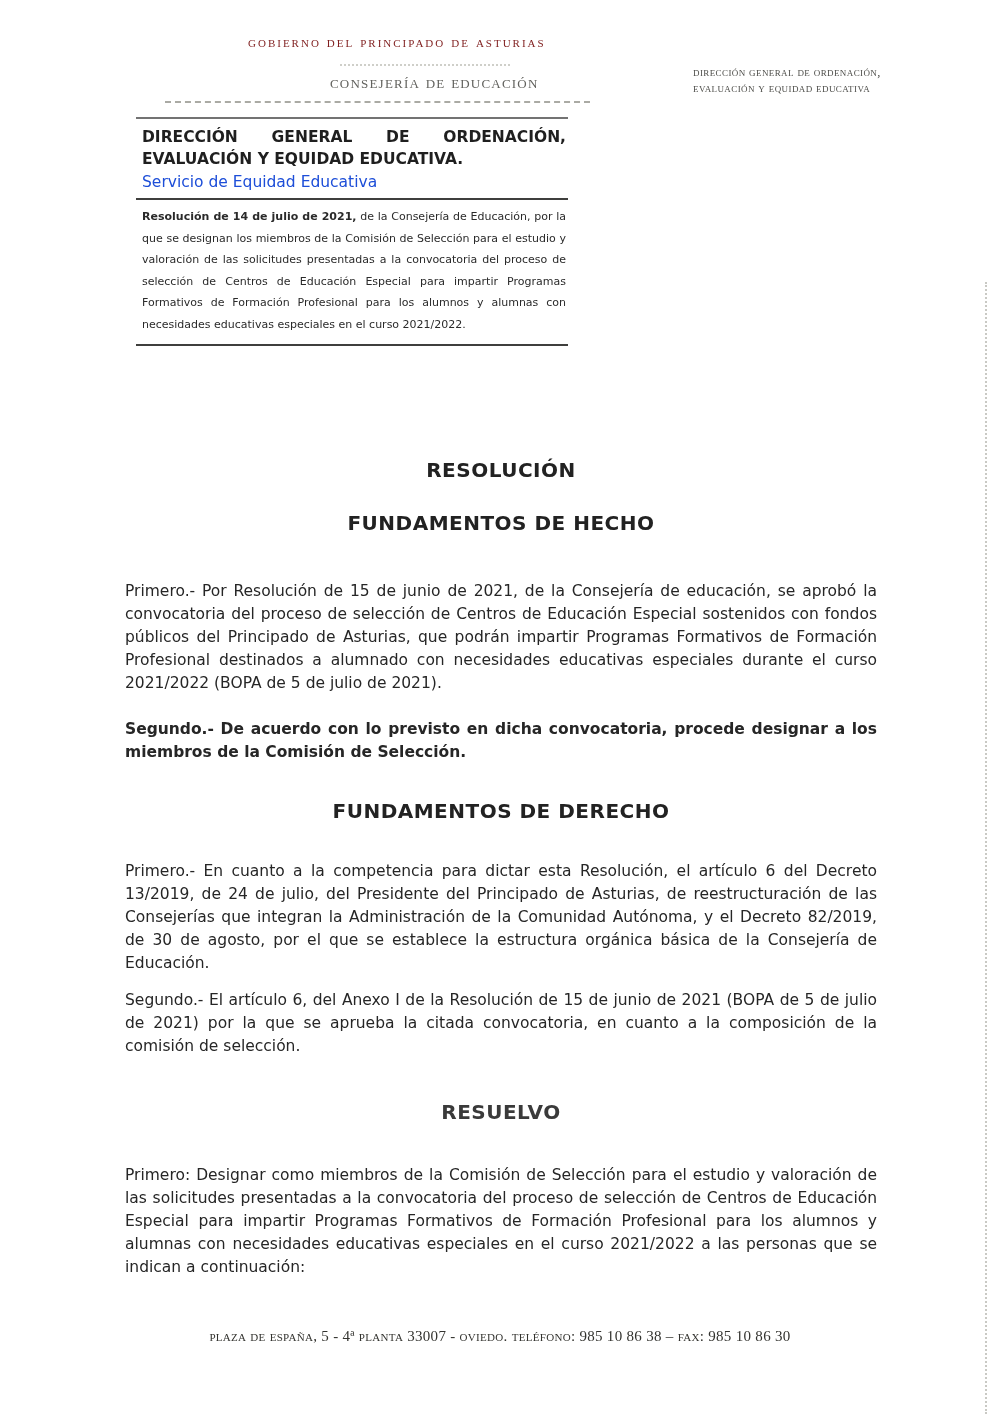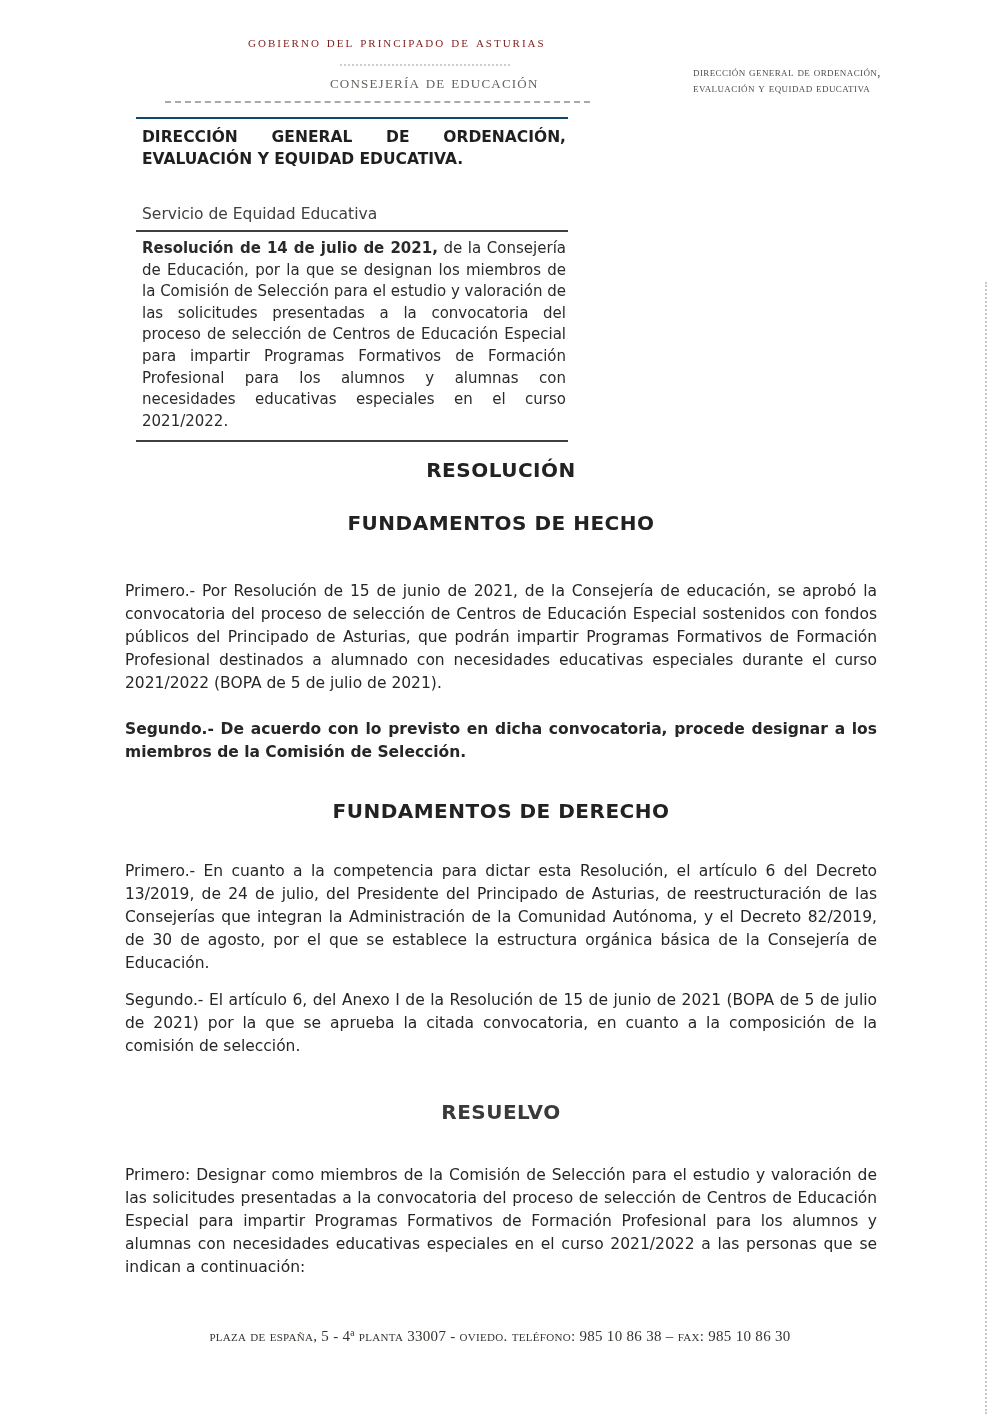--- a/index.html
+++ b/index.html
@@ -57,41 +57,40 @@
   .header-dashes {
     position: absolute;
     top: 101px; left: 165px; width: 425px;
     border-top: 2px dashed #aaaaa4;
   }
 
   
   .letterhead-box {
     position: absolute;
     top: 117px; left: 136px; width: 432px;
-    border-top: 2px solid #0c4a6e;
+    border-top: 2px solid #737373;
     border-bottom: 2px solid #3f3f3d;
   }
   .box-title {
     font-weight: bold;
     font-size: 15.5px;
     line-height: 22px;
     text-align: justify;
     color: #1f1f1f;
     padding: 7px 2px 0 6px;
   }
   .box-subtitle {
     font-size: 15.5px;
     line-height: 22px;
-    color: #404040;
+    color: #1d4ed8;
     padding: 1px 2px 5px 6px;
-    margin-top: 32px;
   }
   .box-divider { border-top: 2px solid #3f3f3d; }
   .box-summary {
-    font-size: 15px;
+    font-size: 11px;
     line-height: 21.6px;
     text-align: justify;
     color: #2a2a2a;
     padding: 6px 2px 8px 6px;
   }
   .box-summary .lead { font-weight: bold; }
 
   
   .doc-body {
     position: absolute;

